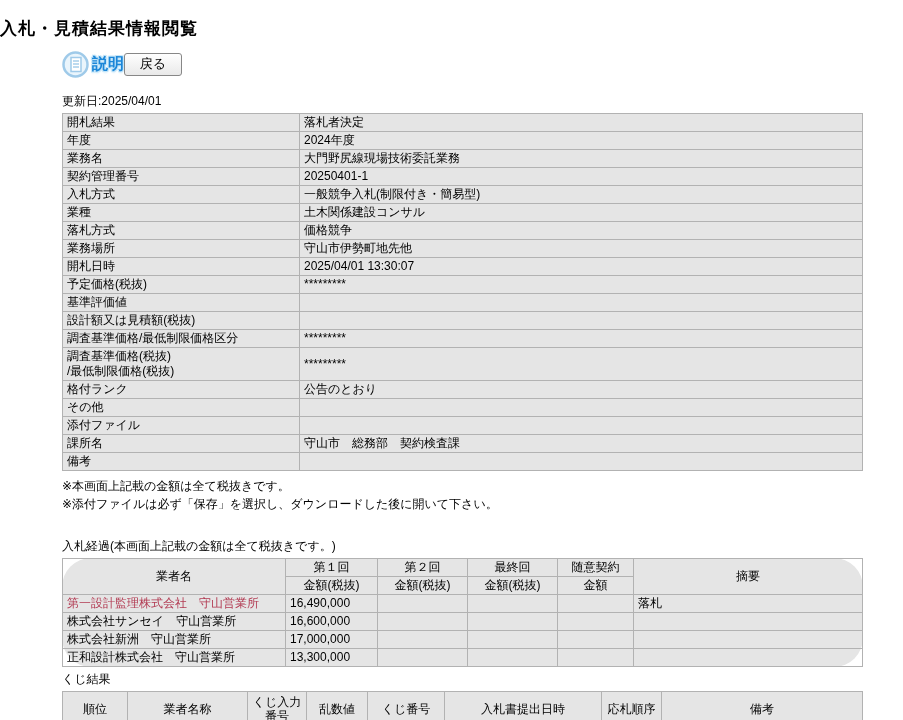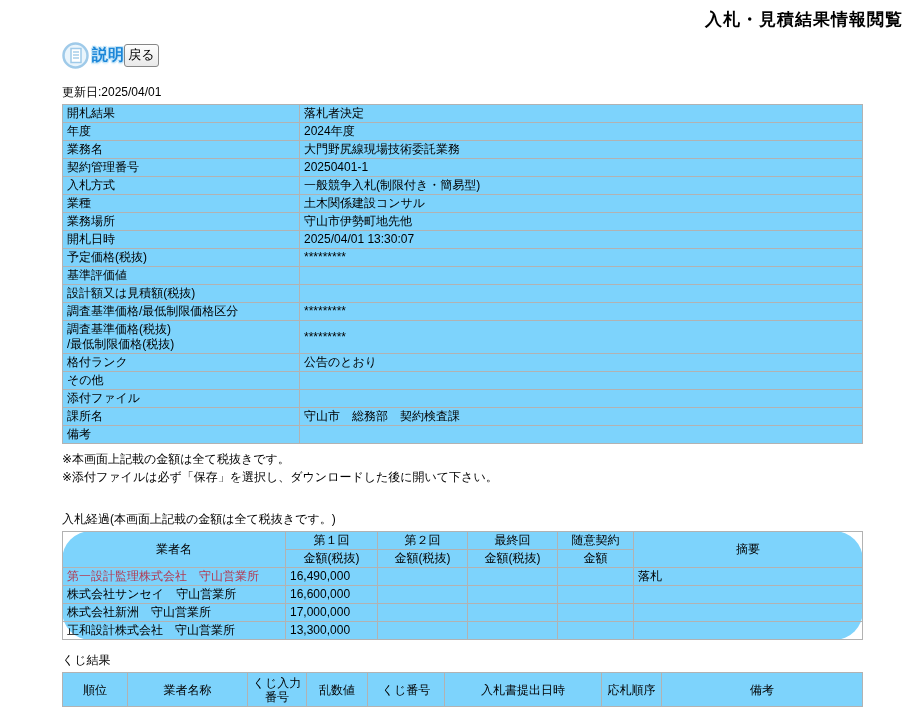--- a/index.html
+++ b/index.html
@@ -6,61 +6,61 @@
   body { background: #fff; }
   .page {
     position: relative;
     width: 903px; height: 720px;
     background: #ffffff;
     font-family: "Liberation Sans", "DejaVu Sans", sans-serif;
     font-size: 12px; color: #000;
     overflow: hidden;
   }
   .title {
-    text-align: right;
+    text-align: left;
     font-size: 17px; font-weight: bold;
-    padding-top: 8px;
+    padding-top: 17px;
     letter-spacing: 1px;
   }
   .toolbar {
     display: flex; align-items: center;
     margin: 10px 42px 0 62px; height: 28px;
   }
   .help { display: flex; align-items: center; gap: 3px; cursor: pointer; text-decoration: none; }
   .help-text {
     font-size: 16px; font-weight: bold; color: #1b86d8;
     text-shadow: 1px 1px 0 #c5e6f9, -1px -1px 0 #c5e6f9, 1px -1px 0 #c5e6f9, -1px 1px 0 #c5e6f9, 0 2px 2px #d8eefb;
   }
   .back-btn {
-    width: 35px; height: 23px;
+    width: 58px; height: 23px;
     font-size: 13px; font-family: inherit;
     background: linear-gradient(#fefefe, #e9e9e9);
     border: 1px solid #878787; border-radius: 3px;
     cursor: pointer;
   }
   .content { margin-left: 62px; width: 800px; }
   .updated { margin-top: 15px; margin-bottom: 3px; }
 
-  table { border-collapse: collapse; table-layout: fixed; background: #7dd3fc; }
+  table { border-collapse: collapse; table-layout: fixed; background: #e5e5e5; }
   td, th {
     border: 1px solid #b2b2b2;
     font-size: 12px; font-weight: normal;
     padding: 1px 4px; overflow: hidden;
     vertical-align: middle; text-align: left;
     line-height: 15px;
   }
   .main-table { width: 800px; }
   .main-table td { height: 17px; }
   .main-table .lbl { white-space: pre-line; }
 
   .notes { margin-top: 6px; }
   .notes div { line-height: 18px; }
 
   .section-caption { margin-top: 25px; margin-bottom: 3px; }
-  .section-caption.small-gap { margin-top: 12px; }
+  .section-caption.small-gap { margin-top: 4px; }
 
   .bid-table { width: 800px; border-radius: 29px; }
   .bid-table th { text-align: center; height: 17px; }
   .bid-table td { height: 17px; }
   .bid-table td.amt { text-align: left; }
   .bid-table td.vendor.winner { color: #b23a52; }
 
   .lot-table { width: 800px; }
   .lot-table th { text-align: center; height: 34px; line-height: 14px; }
 </style>
@@ -115,20 +115,24 @@
           </tr>
         <tr>
             <td class="lbl">入札方式</td>
             <td class="val">一般競争入札(制限付き・簡易型)</td>
           </tr>
         <tr>
             <td class="lbl">業種</td>
             <td class="val">土木関係建設コンサル</td>
           </tr>
         <tr>
+            <td class="lbl">落札方式</td>
+            <td class="val">価格競争</td>
+          </tr>
+        <tr>
             <td class="lbl">業務場所</td>
             <td class="val">守山市伊勢町地先他</td>
           </tr>
         <tr>
             <td class="lbl">開札日時</td>
             <td class="val">2025/04/01 13:30:07</td>
           </tr>
         <tr>
             <td class="lbl">予定価格(税抜)</td>
             <td class="val">*********</td>

